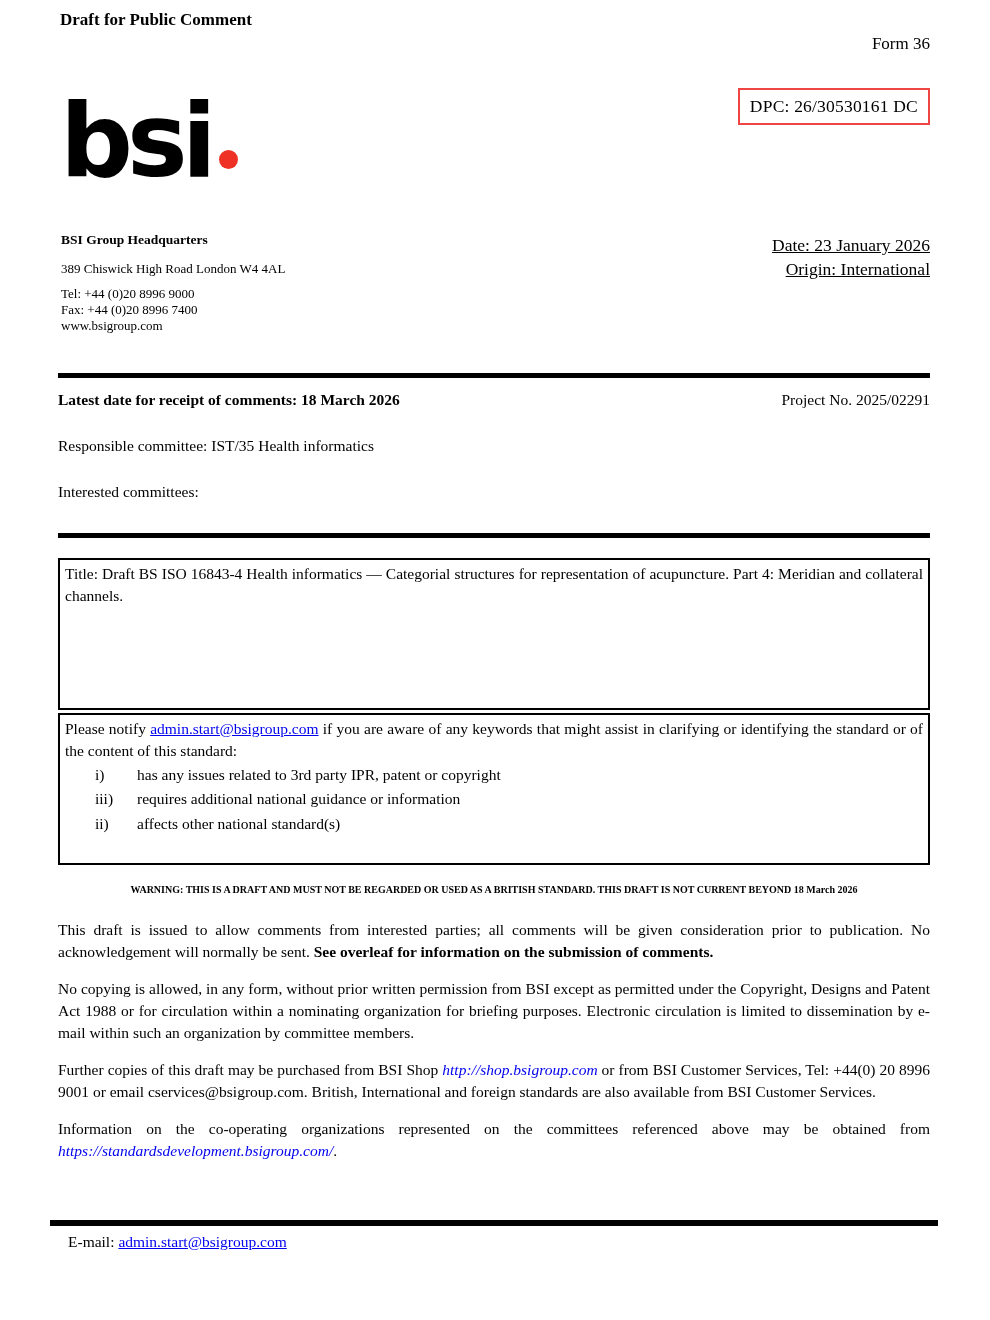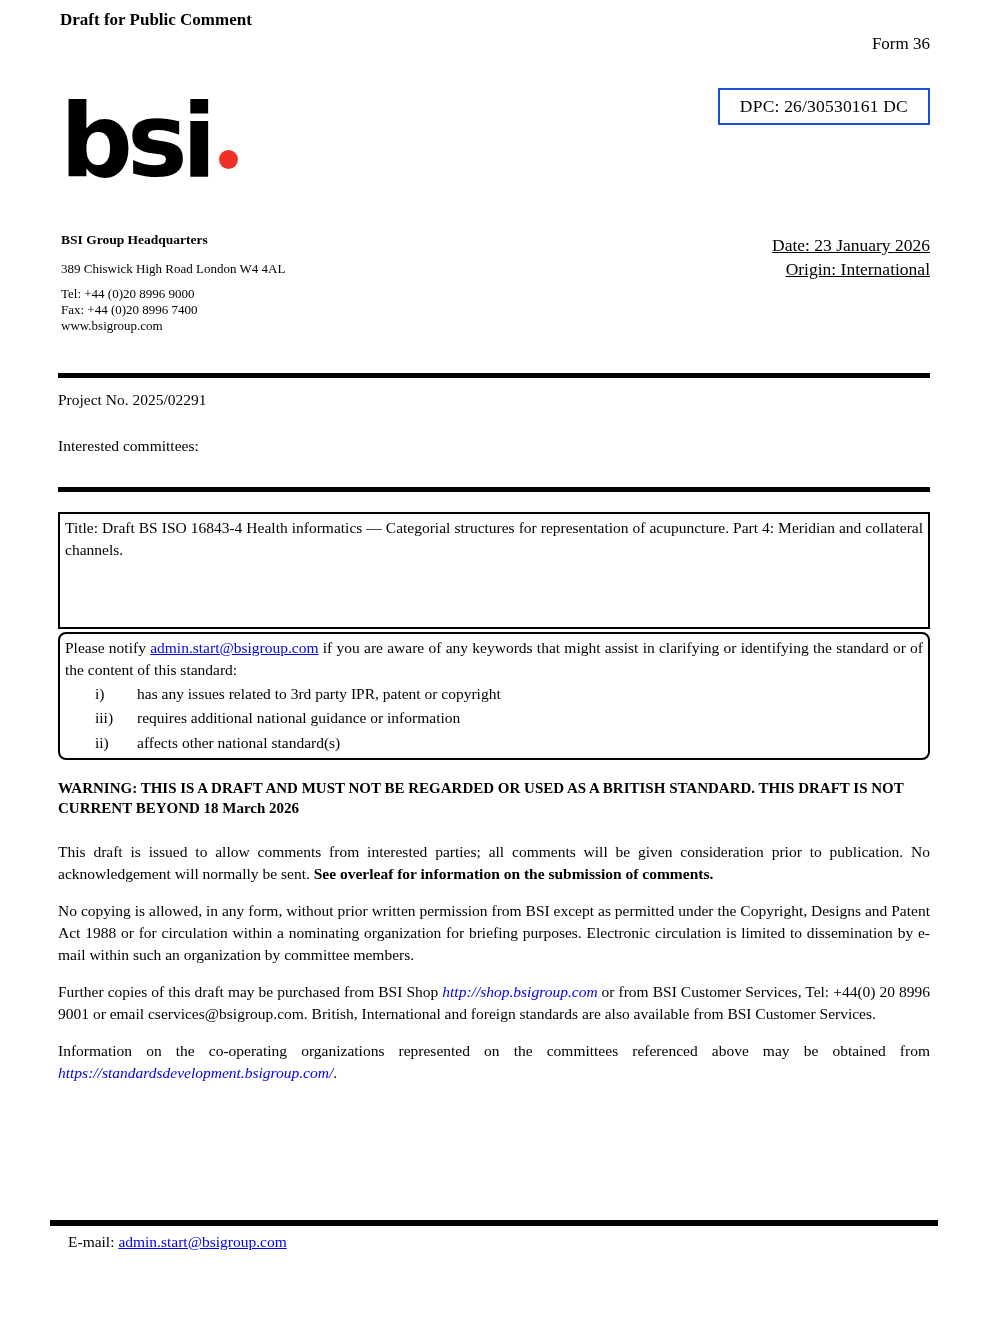--- a/index.html
+++ b/index.html
@@ -11,23 +11,23 @@
     position: relative;
     overflow: hidden;
   }
   .abs { position: absolute; }
 
   
   .draft-header { left: 60px; top: 10px; font-size: 17px; font-weight: bold; }
   .form-number  { right: 60px; top: 34px; font-size: 17px; }
   .dpc-box {
     right: 60px; top: 88px;
-    border: 2px solid #1d4ed8;
+    border: 2px solid #ef4444;
     font-size: 17.5px;
-    padding: 6px 20px;
+    padding: 6px 10px;
     letter-spacing: 0.2px;
   }
 
   
   .logo { left: 60px; top: 90px; width: 220px; height: 110px; }
   .logo-text {
     font-family: "DejaVu Sans", sans-serif;
     font-weight: bold;
     font-size: 102px;
     line-height: 1;
@@ -59,29 +59,30 @@
   .mid-rule { margin-top: 32px; }
 
   .box {
     border: 2px solid #000;
     box-sizing: border-box;
     font-size: 15.5px;
     line-height: 1.43;
     padding: 3px 5px;
     text-align: justify;
   }
-  .title-box { margin-top: 20px; height: 117px; }
-  .notify-box { margin-top: 3px; padding-bottom: 4px; border-radius: 8px; }
+  .title-box { margin-top: 20px; height: 152px; }
+  .notify-box { margin-top: 3px; padding-bottom: 28px; }
   .list-row { display: flex; text-align: left; margin-left: 30px; margin-top: 2px; }
   .list-num { width: 42px; flex: none; }
 
   .warning {
     margin-top: 18px;
-    font-size: 15px; line-height: 1.38;
+    font-size: 10px; line-height: 1.38;
     font-weight: bold;
+    text-align: center;
   }
   .para {
     margin-top: 15px;
     font-size: 15.5px; line-height: 1.42;
     text-align: justify;
   }
   .para.first { margin-top: 22px; }
 
   .seg-plain {}
   .seg-bold { font-weight: bold; }
@@ -116,23 +117,25 @@
 <div class="abs meta">
   <div>Date: 23 January 2026</div>
   <div>Origin: International</div>
 </div>
 
 <div class="content">
 
   <div class="rule"></div>
 
   <div class="row">
+    <span class="b">Latest date for receipt of comments: 18 March 2026</span>
     <span>Project No. 2025/02291</span>
   </div>
 
+  <div class="committee-line">Responsible committee: IST/35 Health informatics</div>
   <div class="committee-line">Interested committees:</div>
 
   <div class="rule mid-rule"></div>
 
   <div class="box title-box">
     <span>Title: Draft BS ISO 16843-4 Health informatics — Categorial structures for representation of acupuncture. Part 4: Meridian and collateral channels.</span>
   </div>
 
   <div class="box notify-box">
     <div><span class="seg-plain">Please notify </span><a class="seg-link">admin.start@bsigroup.com</a><span class="seg-plain"> if you are aware of any keywords that might assist in clarifying or identifying the standard or of the content of this standard:</span></div>

